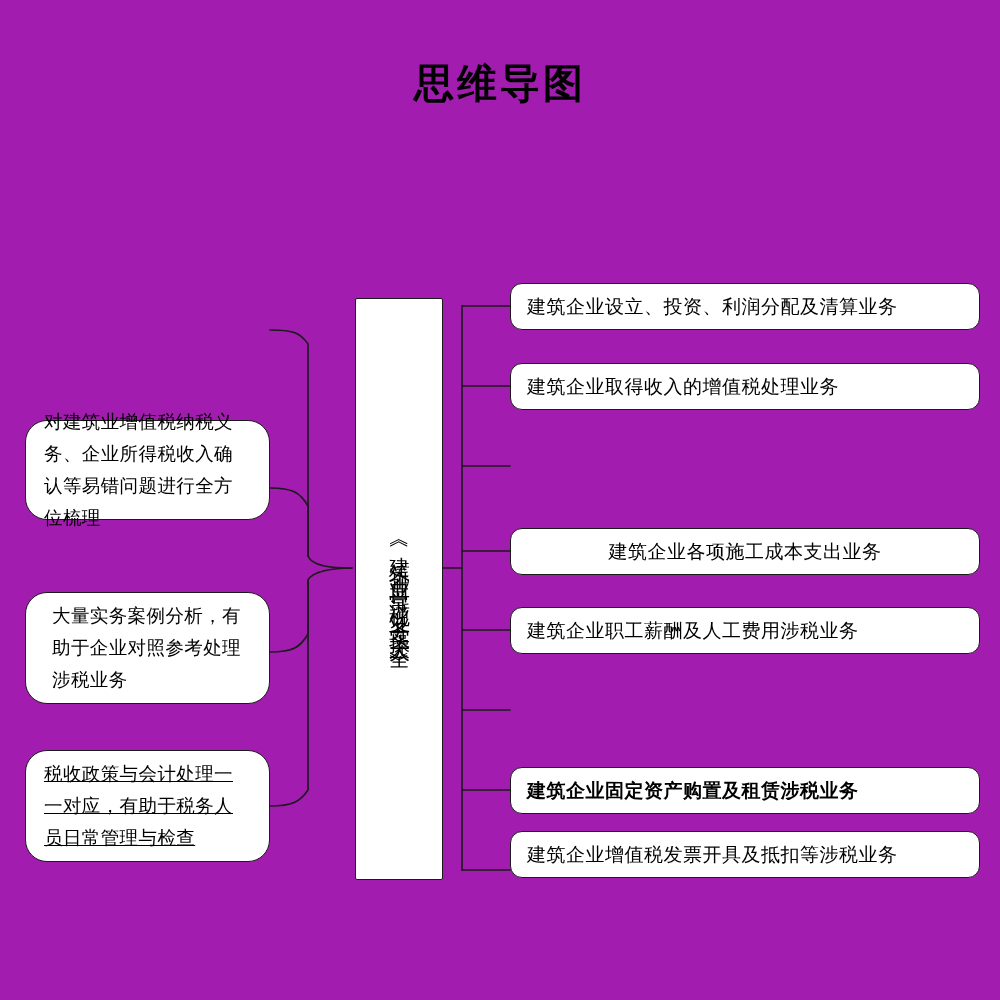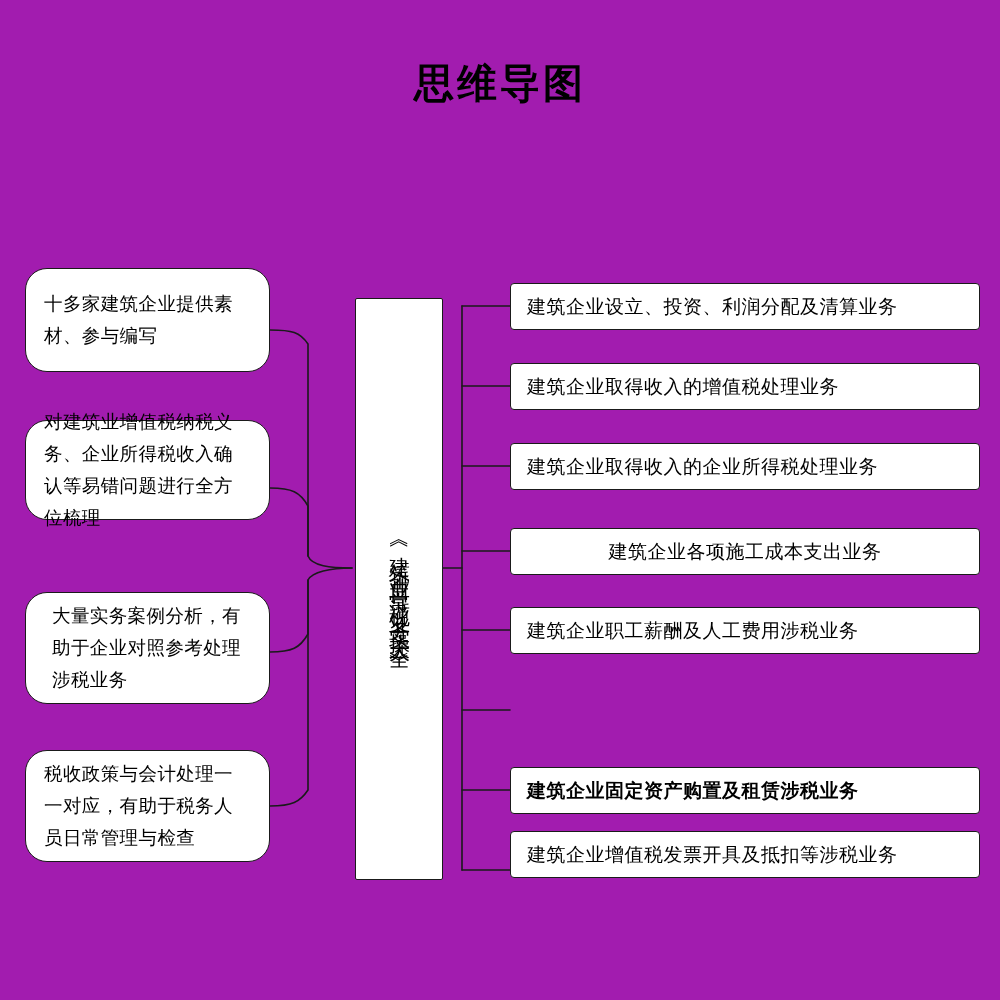--- a/index.html
+++ b/index.html
@@ -65,21 +65,21 @@
     text-align: left;
     width: 100%;
   }
 
   
   .right-node {
     left: 510px;
     width: 470px;
     height: 47px;
     padding: 0 16px;
-    border-radius: 4px;
+    border-radius: 12px;
   }
   .right-node .node-text {
     font-size: 19px;
     line-height: 24px;
     letter-spacing: 0.5px;
     white-space: nowrap;
   }
 
   
   #center-node {
@@ -128,51 +128,45 @@
       <path d="M462 386 L 510 386"></path>
       <path d="M462 466 L 510 466"></path>
       <path d="M462 551 L 510 551"></path>
       <path d="M462 630 L 510 630"></path>
       <path d="M462 710 L 510 710"></path>
       <path d="M462 790 L 510 790"></path>
       <path d="M462 870 L 510 870"></path>
     </g>
   </svg>
 
-  <div class="node left-node" style="top:268px;height:104px;">
-    <span class="node-text">十多家建筑企业提供素材、参与编写</span>
-  </div>
 
   <div class="node left-node" style="top:420px;height:100px;">
     <span class="node-text">对建筑业增值税纳税义务、企业所得税收入确认等易错问题进行全方位梳理</span>
   </div>
 
   <div class="node left-node" style="top:592px;height:112px;padding-left:26px;">
     <span class="node-text">大量实务案例分析，有助于企业对照参考处理涉税业务</span>
   </div>
 
-  <div class="node left-node" style="top:750px;height:112px;">
+  <div class="node left-node" style="top:750px;height:112px;text-decoration:underline;">
     <span class="node-text">税收政策与会计处理一一对应，有助于税务人员日常管理与检查</span>
   </div>
 
   <div id="center-node">
     <span class="vtext">《建筑企业日常涉税业务实操大全》</span>
   </div>
 
   <div class="node right-node" style="top:283px;">
     <span class="node-text">建筑企业设立、投资、利润分配及清算业务</span>
   </div>
 
   <div class="node right-node" style="top:363px;">
     <span class="node-text">建筑企业取得收入的增值税处理业务</span>
   </div>
 
-  <div class="node right-node" style="top:443px;">
-    <span class="node-text">建筑企业取得收入的企业所得税处理业务</span>
-  </div>
 
   <div class="node right-node" style="top:528px;justify-content:center;">
     <span class="node-text">建筑企业各项施工成本支出业务</span>
   </div>
 
   <div class="node right-node" style="top:607px;">
     <span class="node-text">建筑企业职工薪酬及人工费用涉税业务</span>
   </div>
 
 

